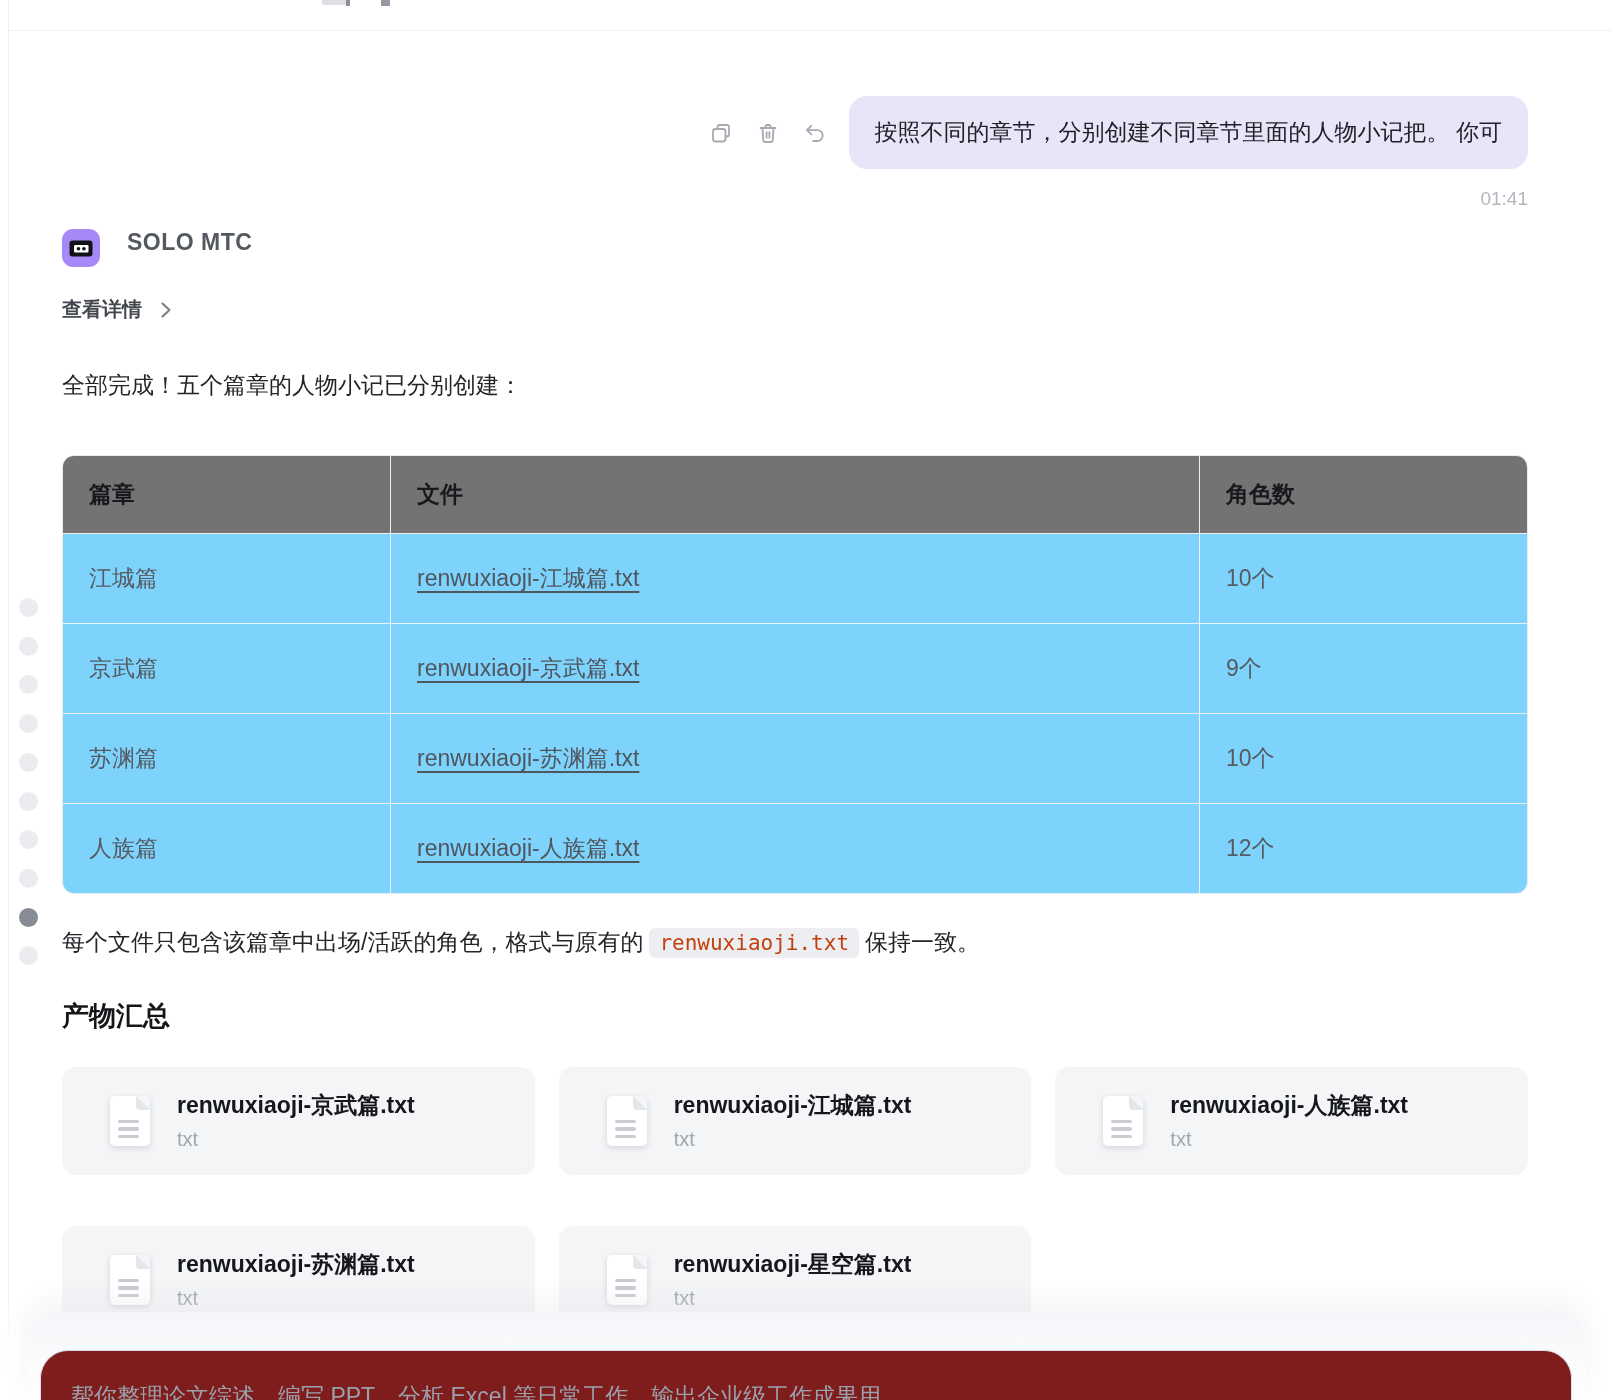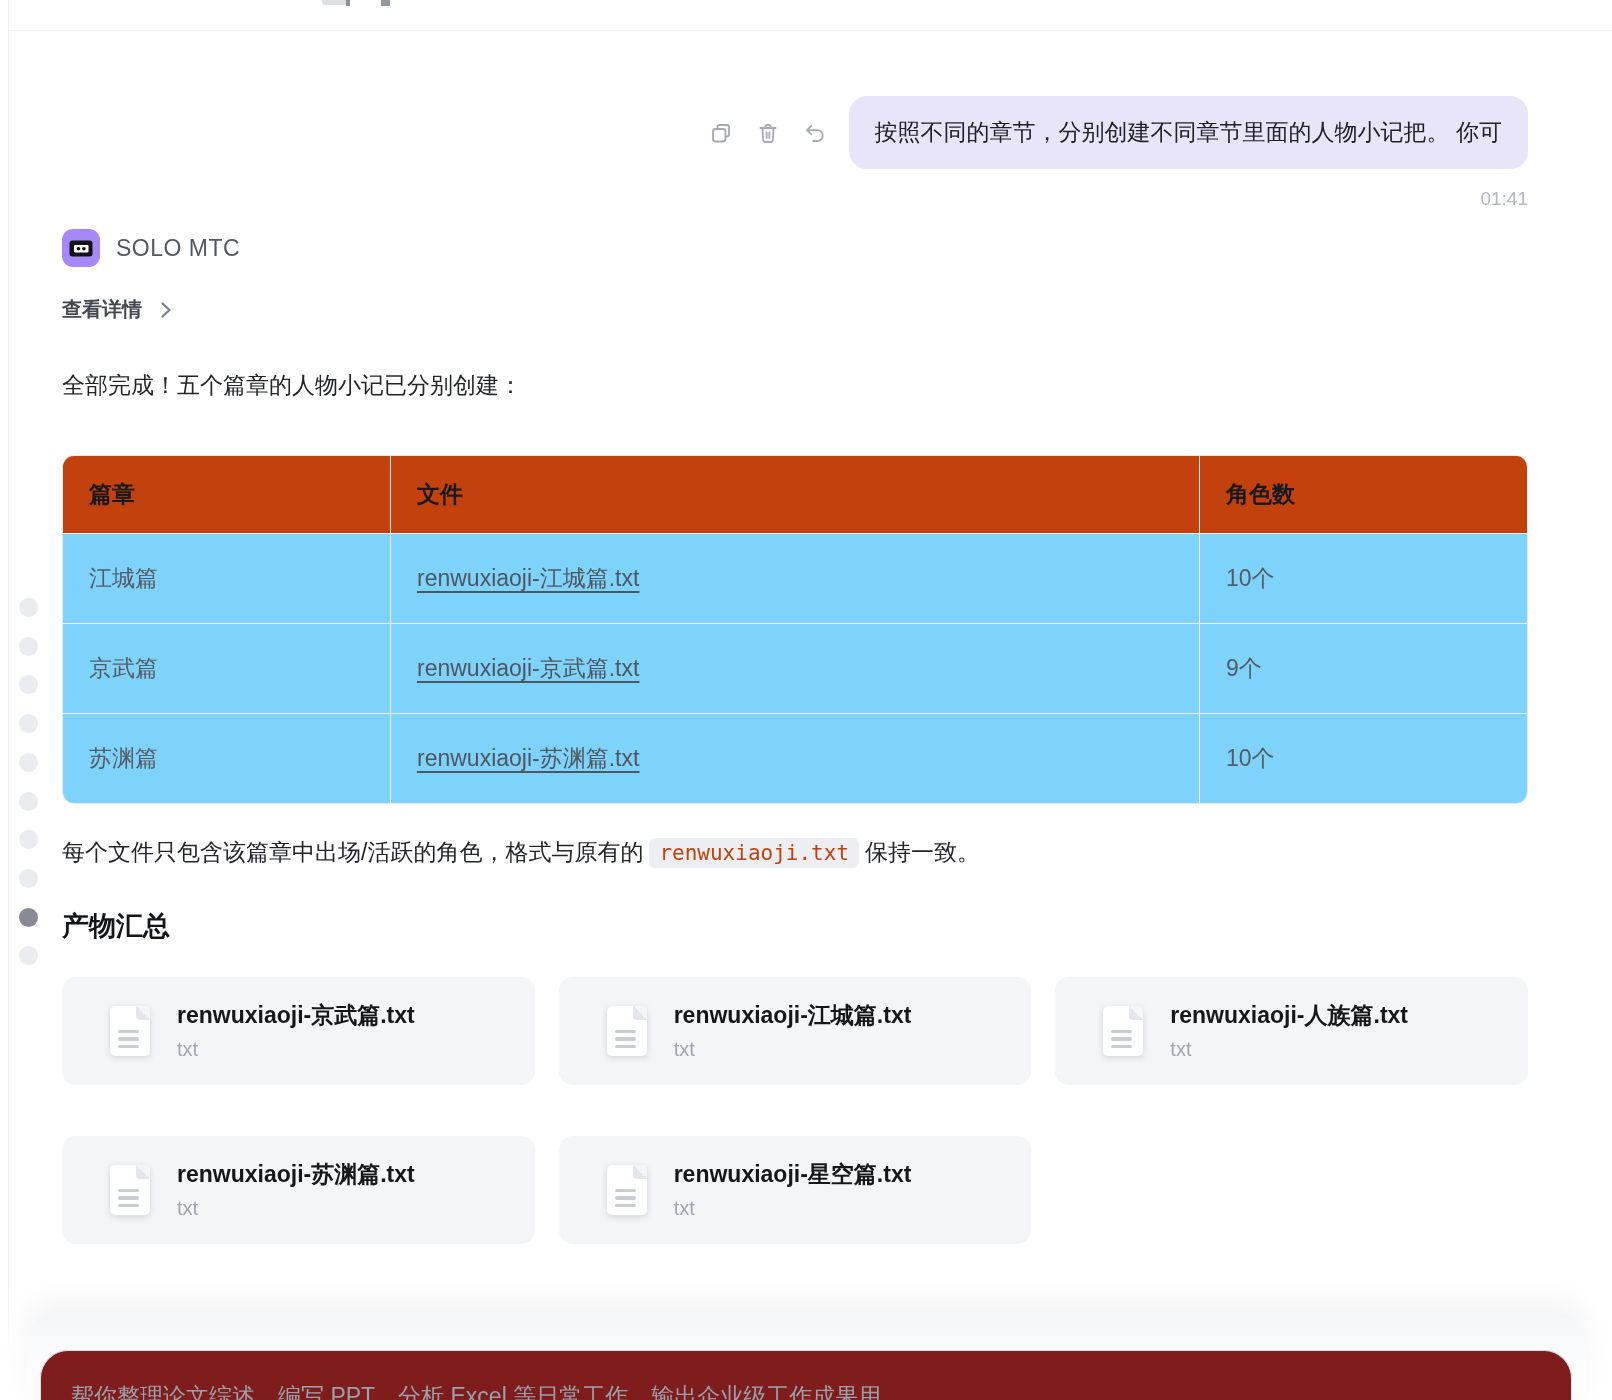--- a/index.html
+++ b/index.html
@@ -17,32 +17,32 @@
   
   .user-row { position:absolute; top:96px; right:84px; display:flex; align-items:center; gap:22px; }
   .msg-actions { display:flex; align-items:center; gap:23px; color:#A5AAB2; }
   .msg-actions svg { display:block; cursor:pointer; }
   .user-bubble { max-width:760px; background:#E9E5F9; border-radius:18px; padding:22px 26px;
     font-size:23px; line-height:29px; color:#202227; white-space:nowrap; overflow:hidden; }
   .timestamp { position:absolute; top:188px; right:84px; font-size:19px; color:#B2B6BE;margin-left:8px; }
 
   
   .assistant { position:absolute; left:62px; top:229px; width:1466px; }
-  .bot-header { display:flex; align-items:center; gap:16px; height:38px; }
+  .bot-header { display:flex; gap:27px; height:38px;font-weight:bold; }
   .bot-avatar { width:38px; height:38px; border-radius:11px; background:#A689F7; display:flex; align-items:center; justify-content:center; }
   .bot-name { font-size:23px; color:#54585F; letter-spacing:0.5px; }
   .details-row { margin-top:29px; display:flex; align-items:center; gap:18px; cursor:pointer; width:max-content; }
   .details-label { font-size:20px; font-weight:700; color:#43474E; }
   .details-row svg { color:#7B8088; }
   .intro { margin-top:48px; font-size:23px; line-height:29px; color:#232529; }
 
   
   .chapter-table { margin-top:55px; width:100%; border-collapse:separate; border-spacing:0;
     border:1px solid #E8EAEE; border-radius:12px; overflow:hidden; }
-  .chapter-table th { background:#c2410c; text-align:left; font-size:23px; font-weight:700; color:#17191D;
+  .chapter-table th { background:#737373; text-align:left; font-size:23px; font-weight:700; color:#17191D;
     padding:23px 26px; border-bottom:1px solid #EDEFF3; }
   .chapter-table th + th, .chapter-table td + td { border-left:1px solid #EFF1F4; }
   .chapter-table td { padding:29px 26px; font-size:23px; color:#565B63; background:#7dd3fc; }
   .chapter-table tr + tr td { border-top:1px solid #EDEFF3; }
   .col-chapter { width:327px; } .col-count { width:328px; }
   .file-link { color:#50565E; text-decoration:underline; text-underline-offset:5px; text-decoration-thickness:1.5px; cursor:pointer; }
 
   
   .note { margin-top:33px; font-size:23px; line-height:31px; color:#232529; }
   .code-chip { font-family:"DejaVu Sans Mono","Liberation Mono",monospace; font-size:21px; color:#c2410c;
@@ -158,20 +158,25 @@
     <td><span class="file-link">renwuxiaoji-京武篇.txt</span></td>
     <td class="cell-count">9个</td>
   </tr>
 
   <tr>
     <td class="cell-chapter">苏渊篇</td>
     <td><span class="file-link">renwuxiaoji-苏渊篇.txt</span></td>
     <td class="cell-count">10个</td>
   </tr>
 
+  <tr>
+    <td class="cell-chapter">人族篇</td>
+    <td><span class="file-link">renwuxiaoji-人族篇.txt</span></td>
+    <td class="cell-count">12个</td>
+  </tr>
 
 </tbody>
     </table>
 
     <div class="note">
       <span>每个文件只包含该篇章中出场/活跃的角色，格式与原有的</span><span class="code-chip">renwuxiaoji.txt</span><span>保持一致。</span>
     </div>
 
     <div class="summary-heading">产物汇总</div>
 

